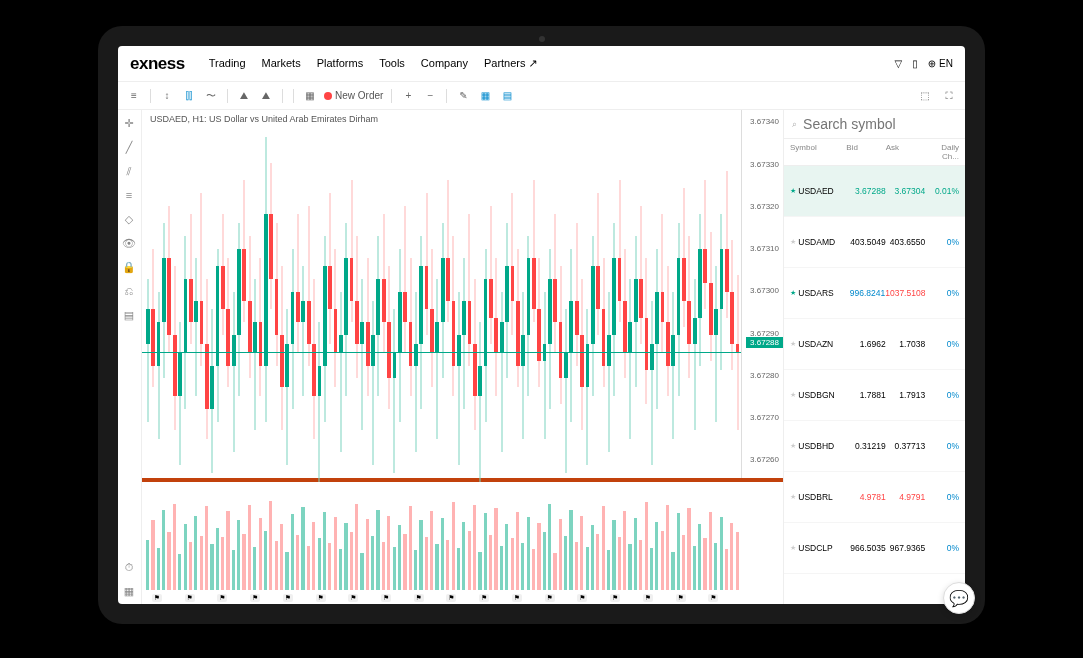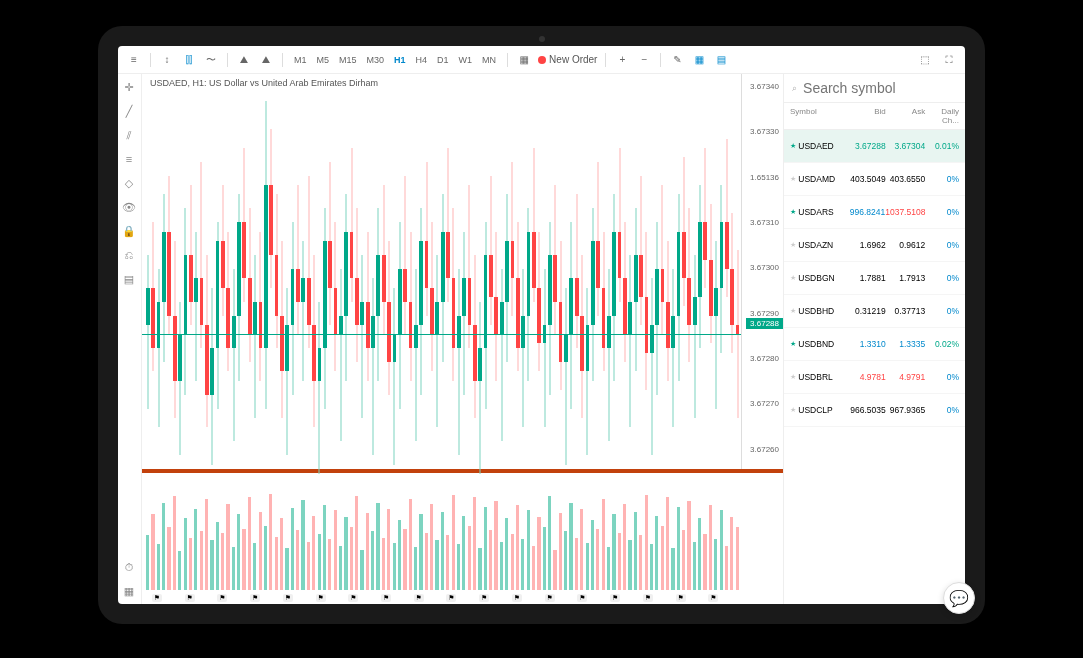--- a/index.html
+++ b/index.html
@@ -40,23 +40,23 @@
 .candle { position: absolute; bottom: 0; }
 .candle .wick { position: absolute; left: 50%; width: 1px; transform: translateX(-50%); }
 .candle .body { position: absolute; left: 0; right: 0; }
 .hline { position: absolute; left: 0; right: 42px; height: 1px; background: #00a889; }
 
 .watchlist { width: 182px; border-left: 1px solid #eee; display: flex; flex-direction: column; font-size: 9px; }
 .search { display: flex; align-items: center; padding: 6px 8px; gap: 6px; border-bottom: 1px solid #eee; }
 .search input { border: none; outline: none; font-size: 14px; flex: 1; }
 .wl-head { display: flex; padding: 4px 6px; color: #888; font-size: 8px; border-bottom: 1px solid #eee; }
 .wl-head > div:nth-child(1) { flex: 2; }
-.wl-head > div:nth-child(2), .wl-head > div:nth-child(3) { flex: 1.4; text-align: right; }
+.wl-head > div:nth-child(2), .wl-head > div:nth-child(3) { flex: 1.4; }
 .wl-head > div:nth-child(4) { flex: 1.2; text-align: right; }
-.wl-row { display: flex; padding: 11px 6px; align-items: center; font-size: 8.5px; border-bottom: 1px solid #f5f5f5; cursor: pointer; }
+.wl-row { display: flex; padding: 20px 6px; align-items: center; font-size: 8.5px; border-bottom: 1px solid #f5f5f5; cursor: pointer; }
 .wl-row.active { background: #e8f5f1; }
 .wl-row > div:nth-child(1) { flex: 2; display: flex; align-items: center; gap: 2px; }
 .wl-row > div:nth-child(2), .wl-row > div:nth-child(3) { flex: 1.4; text-align: right; }
 .wl-row > div:nth-child(4) { flex: 1.2; text-align: right; }
 .star { color: #ccc; font-size: 7px; }
 .star.on { color: #00a889; }
 .up { color: #00a889; }
 .down { color: #ff4444; }
 .blue { color: #0088cc; }
 .flat { color: #0088cc; }
@@ -68,42 +68,50 @@
 .flags { position: absolute; left: 4px; right: 42px; bottom: 2px; height: 10px; }
 .flag { position: absolute; bottom: 0; width: 10px; height: 8px; font-size: 7px; display: flex; align-items: center; justify-content: center; background: #f0f0f0; border-radius: 2px; }
 </style>
 </head>
 <body>
 
 <div class="tablet">
   <div class="camera"></div>
   <div class="screen">
 
+    <div class="header">
+      <div class="logo">exness</div>
+      <div class="nav" id="nav">
+          <div class="nav-item">Trading</div>
+          <div class="nav-item">Markets</div>
+          <div class="nav-item">Platforms</div>
+          <div class="nav-item">Tools</div>
+          <div class="nav-item">Company</div>
+          <div class="nav-item">Partners ↗</div>
+        </div>
+      <div class="header-right">
+        <span>▽</span>
+        <span>▯</span>
+        <span class="lang">
+          <span>⊕</span>
+          <span>EN</span>
+        </span>
+      </div>
+    </div>
 
     <div class="toolbar">
       <div class="tb-icon">≡</div>
       <div class="tb-sep"></div>
       <div class="tb-icon">↕</div>
       <div class="tb-icon active">⫿⫿</div>
       <div class="tb-icon">〜</div>
       <div class="tb-sep"></div>
       <div class="tb-icon">⛰</div>
       <div class="tb-icon">⛰</div>
       <div class="tb-sep"></div>
-      <div id="timeframes" style="display:flex;gap:4px">
-          <div class="tf">M1</div>
-          <div class="tf">M5</div>
-          <div class="tf">M15</div>
-          <div class="tf">M30</div>
-          <div class="tf active">H1</div>
-          <div class="tf">H4</div>
-          <div class="tf">D1</div>
-          <div class="tf">W1</div>
-          <div class="tf">MN</div>
-        </div>
       <div class="tb-sep"></div>
       <div class="tb-icon">▦</div>
       <div class="new-order">
         <span class="dot"></span>
         <span>New Order</span>
       </div>
       <div class="tb-sep"></div>
       <div class="tb-icon">+</div>
       <div class="tb-icon">−</div>
       <div class="tb-sep"></div>
@@ -579,21 +587,21 @@
               </div>
               <div class="candle" style="left: 99.0991%; width: 0.630631%; height: 100%;">
                 <div class="wick" style="top:42.500000000005556%;height:45.0000000000222%;background:#ffb3b3"></div>
                 <div class="body" style="top:62.500000000027754%;height:2.4999999999611475%;background:#ff4444"></div>
               </div>
             </div>
           <div class="hline" id="hline" style="top: 65.8%;"></div>
           <div class="y-axis" id="yaxis">
               <div class="y-tick" style="top: 2%;">3.67340</div>
               <div class="y-tick" style="top: 13.5%;">3.67330</div>
-              <div class="y-tick" style="top: 25%;">1.65136</div>
+              <div class="y-tick" style="top: 25%;">3.67320</div>
               <div class="y-tick" style="top: 36.5%;">3.67310</div>
               <div class="y-tick" style="top: 48%;">3.67300</div>
               <div class="y-tick" style="top: 59.5%;">3.67290</div>
               <div class="y-tick" style="top: 71%;">3.67280</div>
               <div class="y-tick" style="top: 82.5%;">3.67270</div>
               <div class="y-tick" style="top: 94%;">3.67260</div>
               <div class="price-tag" style="top: 61.8%;">3.67288</div>
             </div>
         </div>
         <div class="chart-sub">
@@ -771,21 +779,21 @@
               <div class="blue">996.8241</div>
               <div class="down">1037.5108</div>
               <div class="flat">0%</div>
             </div>
             <div class="wl-row">
               <div>
                 <span class="star ">★</span>
                 <span>USDAZN</span>
               </div>
               <div class="">1.6962</div>
-              <div class="">0.9612</div>
+              <div class="">1.7038</div>
               <div class="flat">0%</div>
             </div>
             <div class="wl-row">
               <div>
                 <span class="star ">★</span>
                 <span>USDBGN</span>
               </div>
               <div class="">1.7881</div>
               <div class="">1.7913</div>
               <div class="flat">0%</div>
@@ -794,29 +802,20 @@
               <div>
                 <span class="star ">★</span>
                 <span>USDBHD</span>
               </div>
               <div class="">0.31219</div>
               <div class="">0.37713</div>
               <div class="flat">0%</div>
             </div>
             <div class="wl-row">
               <div>
-                <span class="star on">★</span>
-                <span>USDBND</span>
-              </div>
-              <div class="blue">1.3310</div>
-              <div class="blue">1.3335</div>
-              <div class="up">0.02%</div>
-            </div>
-            <div class="wl-row">
-              <div>
                 <span class="star ">★</span>
                 <span>USDBRL</span>
               </div>
               <div class="down">4.9781</div>
               <div class="down">4.9791</div>
               <div class="flat">0%</div>
             </div>
             <div class="wl-row">
               <div>
                 <span class="star ">★</span>

